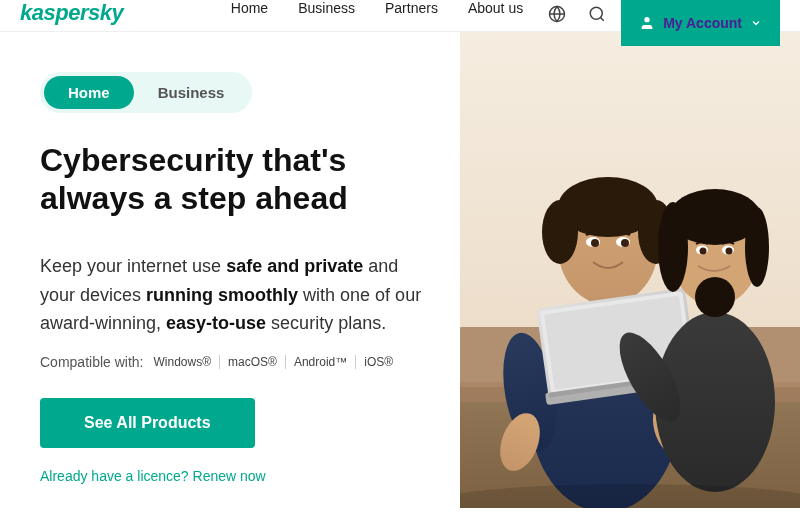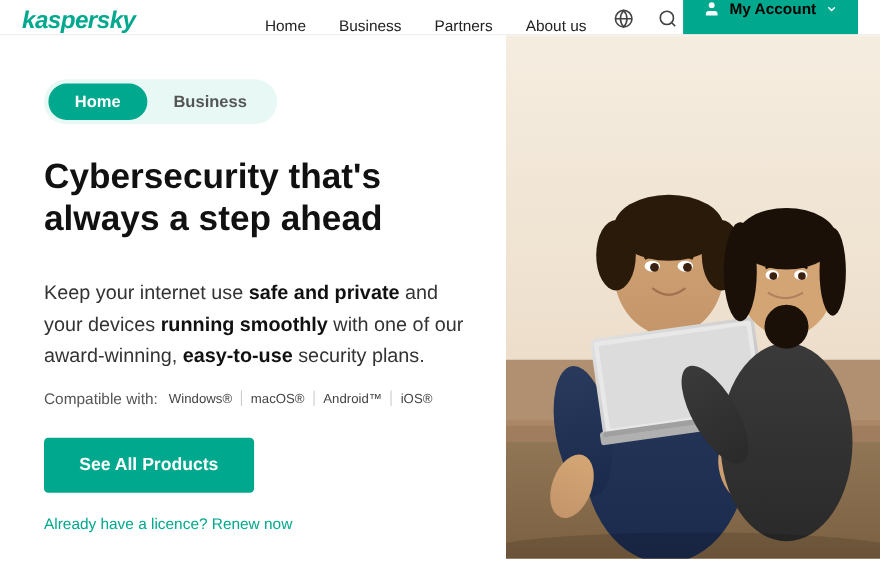--- a/index.html
+++ b/index.html
@@ -7,21 +7,21 @@
       font-family: -apple-system, BlinkMacSystemFont, 'Segoe UI', Arial, sans-serif;
       width: 800px;
       height: 522px;
       overflow: hidden;
       background: #fff;
     }
 
     
     header {
       display: flex;
-      align-items: flex-end;
+      align-items: flex-start;
       height: 32px;
       background: #fff;
       padding: 0 20px;
       border-bottom: 1px solid #eee;
       position: relative;
       z-index: 10;
     }
     .logo {
       font-size: 22px;
       font-weight: 700;
@@ -55,30 +55,31 @@
       color: #444;
       font-size: 16px;
       display: flex;
       align-items: center;
       justify-content: center;
       width: 28px;
       height: 28px;
     }
     .my-account-btn {
       background: #00a88e;
-      color: #000000;
+      color: #4c1d95;
       border: none;
       padding: 0 18px;
       height: 46px;
       font-size: 14px;
       font-weight: 600;
       cursor: pointer;
       display: flex;
       align-items: center;
       gap: 8px;
+      margin-left: 10px;
     }
     .my-account-btn svg {
       flex-shrink: 0;
     }
 
     
     .main {
       display: flex;
       height: 476px;
       position: relative;
@@ -177,21 +178,21 @@
       color: #444;
     }
     .compatible-item:first-child { padding-left: 0; text-align: right; }
     .compatible-item:last-child { border-right: none; }
 
     
     .cta-btn {
       background: #00a88e;
       color: #fff;
       border: none;
-      padding: 16px 32px;
+      padding: 16px 44px;
       font-size: 16px;
       font-weight: 700;
       cursor: pointer;
       border-radius: 4px;
       width: fit-content;
       margin-bottom: 20px;
       display: inline-block;
       text-align: center;
     }
 

